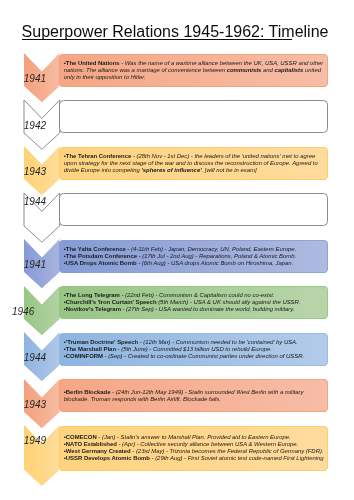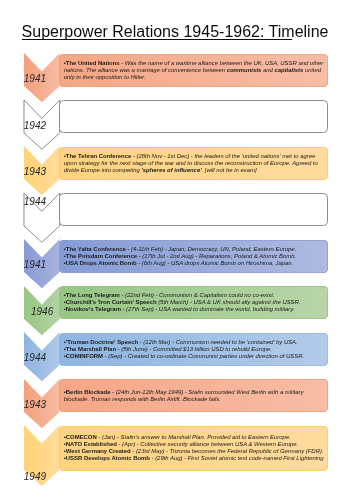--- a/index.html
+++ b/index.html
@@ -105,21 +105,21 @@
       <div class="row">
         <svg class="chev" width="37.7" height="51.2" viewBox="0 0 37.7 51.2" style="left: 22.8px; top: 284.9px;">
           <defs>
             <linearGradient id="chg5" x1="0" y1="0" x2="1" y2="0">
               <stop offset="0" stop-color="#98C684"></stop>
               <stop offset="1" stop-color="#B3D2A4"></stop>
             </linearGradient>
           </defs>
           <path d="M1,1 L18.85,19.4 L36.7,1 L36.7,34 L18.85,50.2 L1,34 Z" fill="url(#chg5)"></path>
         </svg>
-        <div class="yr" style="left: 31px; width: 35.7px; top: 306.6px;">1946</div>
+        <div class="yr" style="left: 12px; width: 35.7px; top: 306.6px;">1946</div>
         <div class="box" style="left: 59.2px; top: 286.3px; width: 269.2px; height: 33px; background: linear-gradient(to right, rgb(151, 198, 132), rgb(184, 213, 170)); box-shadow: rgb(150, 196, 127) 0px 0px 0px 0.8px inset;">
           <div class="txt" style="left: 4.6px; right: 3.5px; top: 0px; height: 100%; display: flex; flex-direction: column; justify-content: center;">
             <div><b>•The Long Telegram</b> - (22nd Feb) - Communism &amp; Capitalism could no co-exist.<br><b>•Churchill's 'Iron Curtain' Speech</b> (5th March) - USA &amp; UK should ally against the USSR.<br><b>•Novikov's Telegram</b> - (27th Sep) - USA wanted to dominate the world, building military.</div>
           </div>
         </div>
       </div>
       <div class="row">
         <svg class="chev" width="37.7" height="51.2" viewBox="0 0 37.7 51.2" style="left: 22.8px; top: 331.4px;">
           <defs>
             <linearGradient id="chg6" x1="0" y1="0" x2="1" y2="0">
@@ -156,21 +156,21 @@
       <div class="row">
         <svg class="chev" width="37.7" height="63" viewBox="0 0 37.7 63" style="left: 22.8px; top: 424.4px;">
           <defs>
             <linearGradient id="chg8" x1="0" y1="0" x2="1" y2="0">
               <stop offset="0" stop-color="#FFD274"></stop>
               <stop offset="1" stop-color="#FFDC9B"></stop>
             </linearGradient>
           </defs>
           <path d="M1,1 L18.85,19.4 L36.7,1 L36.7,45.8 L18.85,62 L1,45.8 Z" fill="url(#chg8)"></path>
         </svg>
-        <div class="yr" style="left: 23.8px; width: 58px; top: 472px;">1949</div>
+        <div class="yr" style="left: 23.8px; width: 58px; top: 436px;">1949</div>
         <div class="box" style="left: 59.2px; top: 425.8px; width: 269.2px; height: 44.8px; background: linear-gradient(to right, rgb(255, 211, 126), rgb(255, 219, 158)); box-shadow: rgb(255, 201, 91) 0px 0px 0px 0.8px inset;">
           <div class="txt" style="left: 4.6px; right: 3.5px; top: 0px; height: 100%; display: flex; flex-direction: column; justify-content: center;">
             <div><b>•COMECON</b> - (Jan) - Stalin's answer to Marshall Plan. Provided aid to Eastern Europe.<br><b>•NATO Established</b> - (Apr) - Collective security alliance between USA &amp; Western Europe.<br><b>•West Germany Created</b> - (23rd May) - Trizonia becomes the Federal Republic of Germany (FDR).<br><b>•USSR Develops Atomic Bomb</b> - (29th Aug) - First Soviet atomic test code-named First Lightening</div>
           </div>
         </div>
       </div>
     </div>
 </div>
 
 </body></html>

